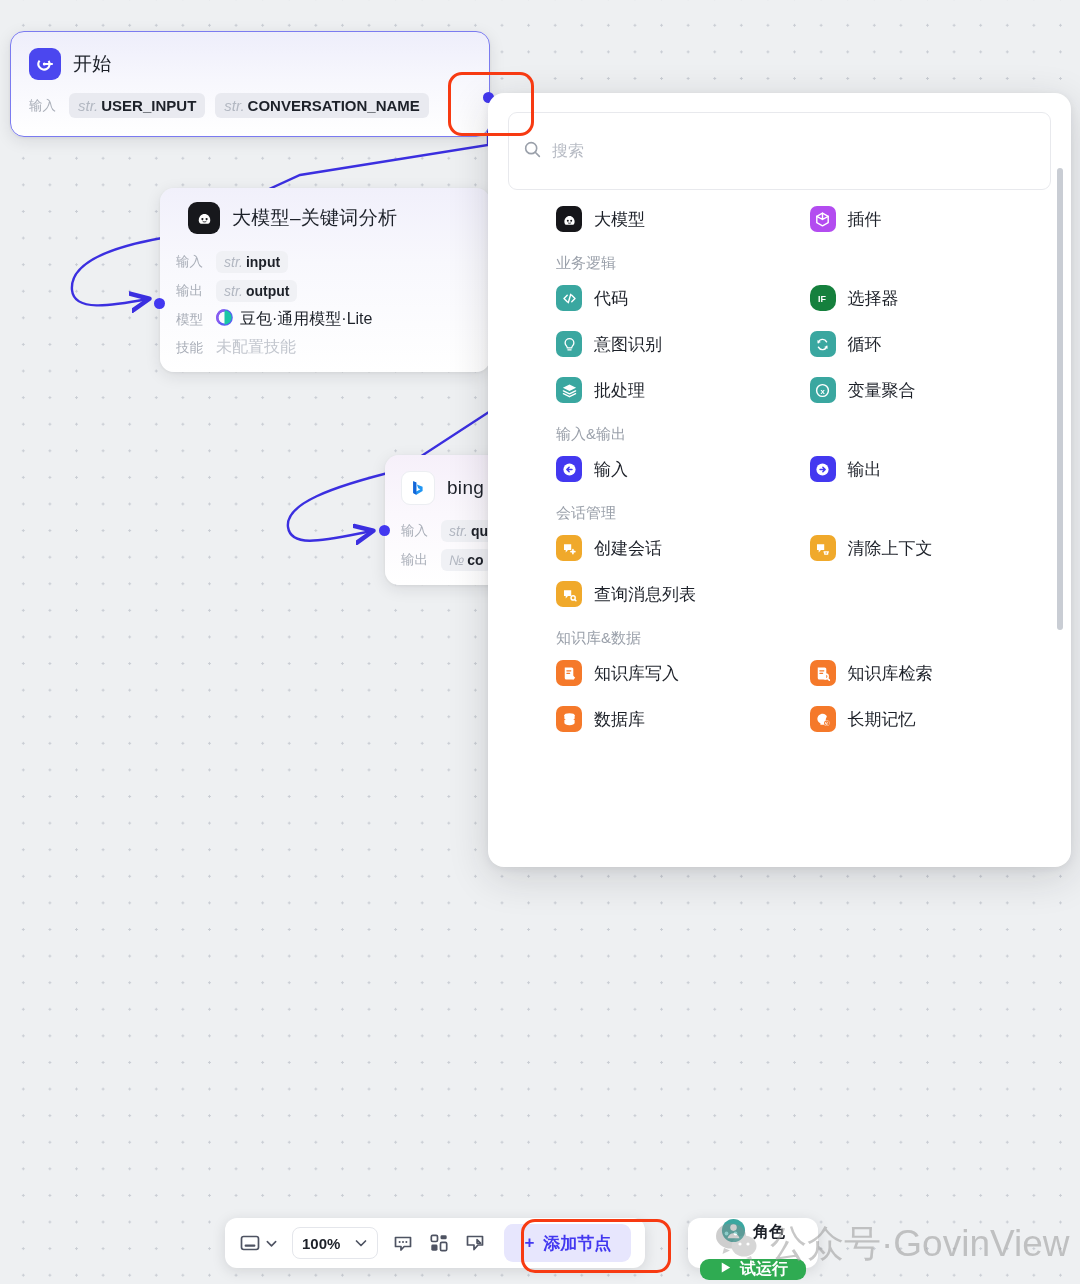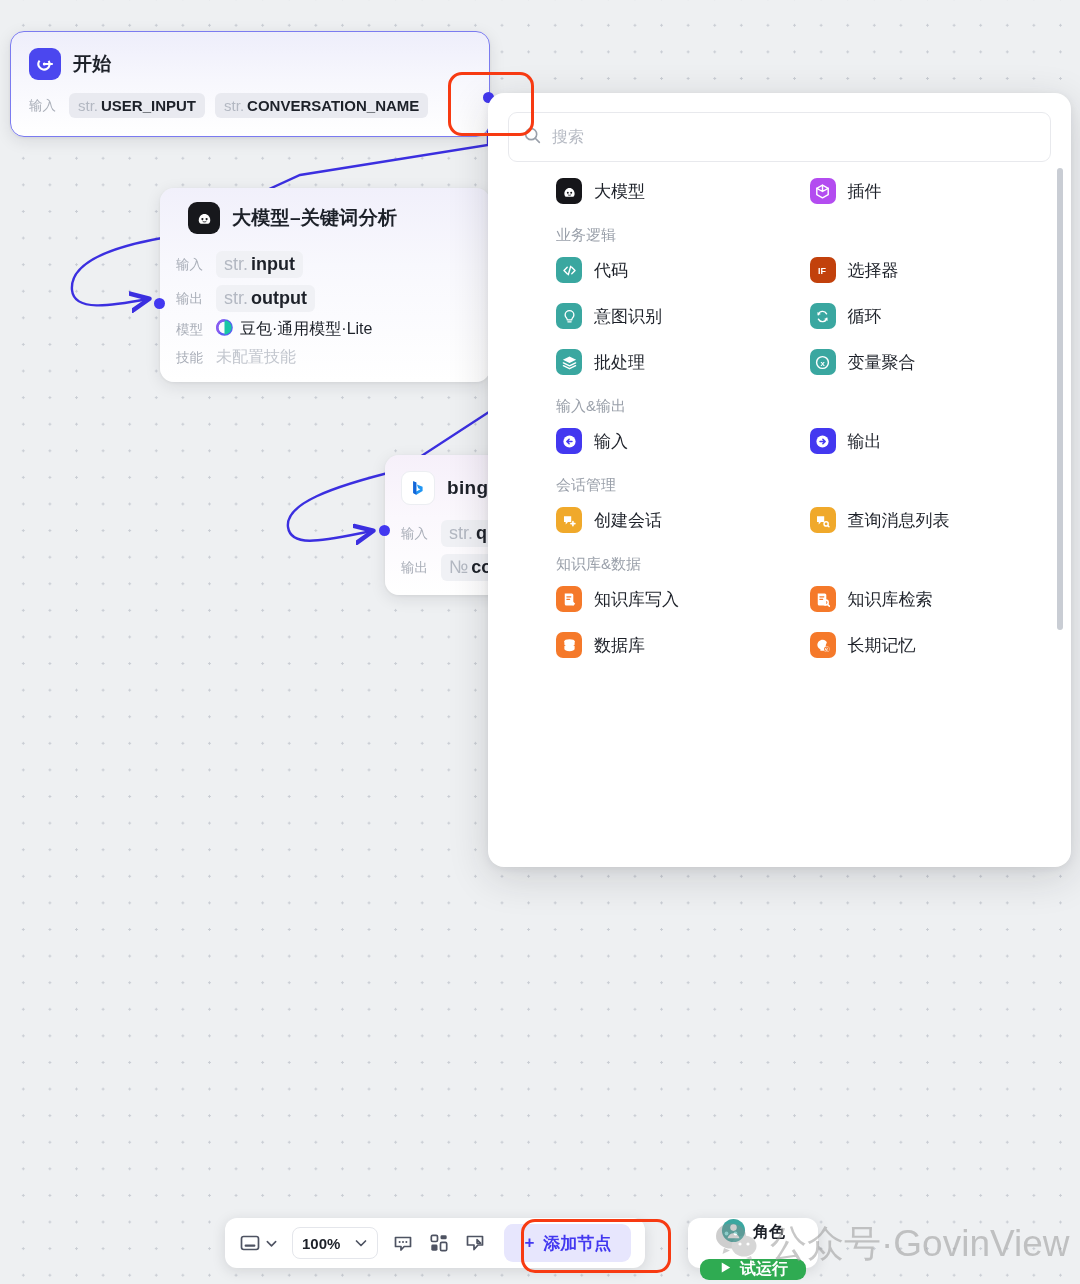--- a/index.html
+++ b/index.html
@@ -18,27 +18,27 @@
 
   
   #edges{position:absolute;left:0;top:0;width:1080px;height:1284px;pointer-events:none;}
 
   
   .node{position:absolute;border-radius:14px;background:#fff;
         box-shadow:0 4px 16px rgba(28,31,40,.10),0 1px 3px rgba(28,31,40,.06);}
   .node-head{display:flex;align-items:center;gap:12px;padding:14px 16px 10px 28px;}
   .node-ico{width:32px;height:32px;border-radius:9px;flex:0 0 32px;display:flex;
             align-items:center;justify-content:center;}
-  .node-title{font-size:19px;font-weight:700;color:#1d2129;letter-spacing:.3px;white-space:nowrap;}
+  .node-title{font-size:19px;font-weight:400;color:#1d2129;letter-spacing:.3px;white-space:nowrap;}
   .node-body{padding:0 16px 14px 16px;}
   .row{display:flex;align-items:center;gap:10px;margin-top:7px;}
   .rlabel{font-size:13.5px;color:#a9aeb8;flex:0 0 auto;width:30px;}
-  .chip{background:#f0f1f5;border-radius:6px;padding:3px 8px;font-size:18px;color:#1d2129;
+  .chip{background:#f0f1f5;border-radius:6px;padding:3px 8px;font-size:14px;color:#1d2129;
         font-weight:600;white-space:nowrap;}
-  .chip .t{color:#b3b8c2;font-weight:400;margin-right:3px;}
+  .chip .t{color:#b3b8c2;font-weight:400;margin-right:3px;font-style:italic;}
   .plain{font-size:16px;color:#1d2129;display:flex;align-items:center;gap:7px;}
   .muted{font-size:16px;color:#c2c6ce;}
 
   
   #node-start{left:10px;top:31px;width:478px;
     background:linear-gradient(180deg,#eeeefb 0%,#f7f7fd 46%,#ffffff 100%);
     border:1.5px solid #7b7bf0;}
   #node-start .node-head{padding:16px 16px 6px 18px;}
   #node-start .node-body{padding:0 18px 18px 18px;}
   #node-start .chip{background:#e9eaf0;font-size:15px;padding:4px 9px;}
@@ -52,21 +52,21 @@
   #node-bing .node-head{padding:16px 16px 8px 16px;}
 
   .port{position:absolute;width:11px;height:11px;border-radius:50%;background:#4338f0;}
 
   
   #panel{position:absolute;left:488px;top:93px;width:583px;height:774px;
     background:#fff;border-radius:16px;
     box-shadow:0 10px 40px rgba(28,31,40,.16),0 2px 8px rgba(28,31,40,.07);
     overflow:hidden;}
   #search{margin:19px 20px 0 20px;height:40px;border:1px solid #e8e9ed;border-radius:9px;
-    display:flex;align-items:center;gap:10px;padding:4px 14px;}
+    display:flex;align-items:center;gap:10px;padding:18px 14px;}
   #search .ph{font-size:16px;color:#b7bbc4;}
   .scrollzone{position:relative;height:700px;overflow:hidden;padding-top:6px;margin-left:40px;}
   .grid2{display:grid;grid-template-columns:1fr 1fr;row-gap:0;column-gap:0;padding:0 18px;}
   .pitem{display:flex;align-items:center;gap:12px;padding:10px 10px;border-radius:8px;cursor:pointer;}
   .pitem .lbl{font-size:17px;color:#1d2129;font-weight:500;white-space:nowrap;}
   .pico{width:26px;height:26px;border-radius:7px;flex:0 0 26px;display:flex;align-items:center;
         justify-content:center;}
   .sec{font-size:15px;color:#9aa0aa;padding:12px 28px 2px 28px;font-weight:500;}
   #vscroll{position:absolute;right:8px;top:75px;width:6px;height:462px;border-radius:4px;
     background:#c9cdd4;}
@@ -249,21 +249,21 @@
       <div class="grid2">
         <div class="pitem">
           <span class="pico" style="background: rgb(58, 167, 160);">
             <svg width="19" height="19" viewBox="0 0 20 20">
               <path d="M7.6 6.6 L4.2 10 L7.6 13.4 M12.4 6.6 L15.8 10 L12.4 13.4 M11.3 5.6 L8.7 14.4" fill="none" stroke="#fff" stroke-width="1.5" stroke-linecap="round" stroke-linejoin="round"></path>
             </svg>
           </span>
           <span class="lbl">代码</span>
         </div>
         <div class="pitem">
-          <span class="pico" style="background: #c2410c;">
+          <span class="pico" style="background: #15803d; border-radius: 10px;">
             <svg width="19" height="19" viewBox="0 0 20 20">
               <text x="5.2" y="13.6" fill="#fff" font-size="9.4" font-weight="700" font-family="&quot;Liberation Sans&quot;,sans-serif">IF</text>
             </svg>
           </span>
           <span class="lbl">选择器</span>
         </div>
         <div class="pitem">
           <span class="pico" style="background: rgb(58, 167, 160);">
             <svg width="19" height="19" viewBox="0 0 20 20">
               <path d="M10 3.8c2.6 0 4.6 2 4.6 4.5 0 1.8-1 2.7-1.7 3.6-.5.6-.6 1-.6 1.7H7.7c0-.7-.1-1.1-.6-1.7-.7-.9-1.7-1.8-1.7-3.6 0-2.5 2-4.5 4.6-4.5z" fill="none" stroke="#fff" stroke-width="1.4" stroke-linecap="round" stroke-linejoin="round"></path>
@@ -326,20 +326,29 @@
       <div class="sec">会话管理</div>
       <div class="grid2">
         <div class="pitem">
           <span class="pico" style="background: rgb(240, 169, 43);">
             <svg width="19" height="19" viewBox="0 0 20 20">
               <path d="M4.2 5.4 h7.6 v6.2 H8.4 L6 14.2 V11.6 H4.2 Z" fill="#fff"></path>
               <path d="M13.6 11.2 v4.2 M11.5 13.3 h4.2" fill="none" stroke="#fff" stroke-width="1.7" stroke-linecap="round" stroke-linejoin="round"></path>
             </svg>
           </span>
           <span class="lbl">创建会话</span>
+        </div>
+        <div class="pitem">
+          <span class="pico" style="background: rgb(240, 169, 43);">
+            <svg width="19" height="19" viewBox="0 0 20 20">
+              <path d="M4.2 5.4 h7.6 v6.2 H8.4 L6 14.2 V11.6 H4.2 Z" fill="#fff"></path>
+              <path d="M11.6 13.6 h4.6 M12.4 13.6 v2.4 h3 v-2.4" fill="none" stroke="#fff" stroke-width="1.4" stroke-linecap="round" stroke-linejoin="round"></path>
+            </svg>
+          </span>
+          <span class="lbl">清除上下文</span>
         </div>
         <div class="pitem">
           <span class="pico" style="background: rgb(240, 169, 43);">
             <svg width="19" height="19" viewBox="0 0 20 20">
               <path d="M4.2 5.4 h7.6 v6.2 H8.4 L6 14.2 V11.6 H4.2 Z" fill="#fff"></path>
               <circle cx="13.8" cy="13.6" r="2.2" fill="none" stroke="#fff" stroke-width="1.5"></circle>
               <path d="M15.5 15.3 L16.8 16.6" fill="none" stroke="#fff" stroke-width="1.5" stroke-linecap="round" stroke-linejoin="round"></path>
             </svg>
           </span>
           <span class="lbl">查询消息列表</span>

